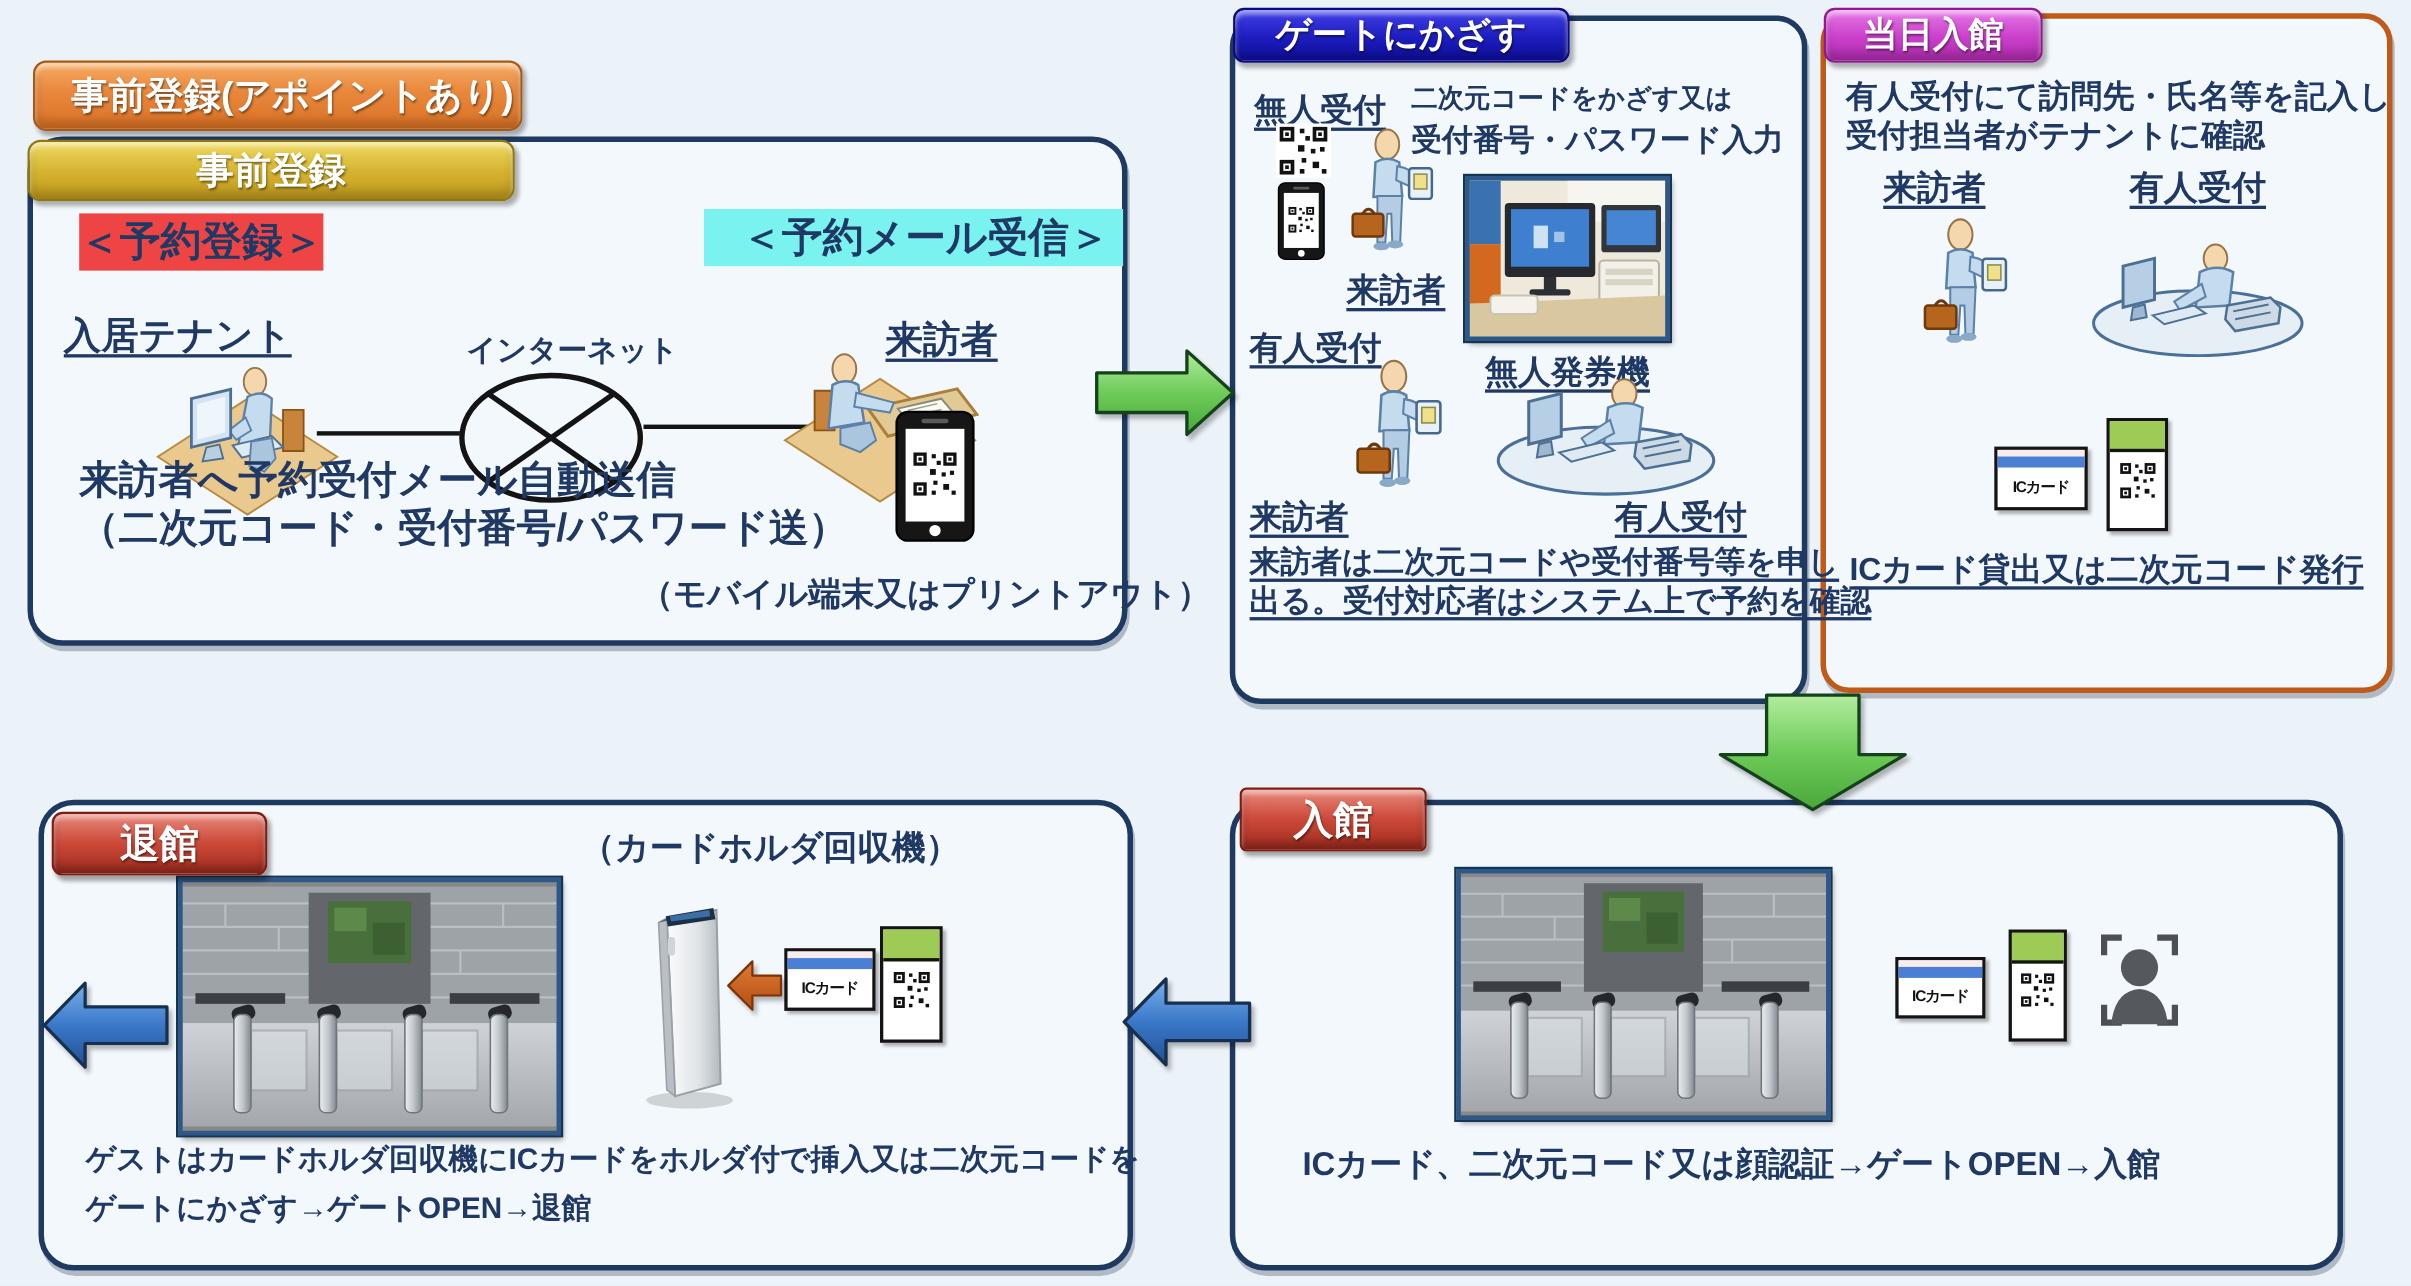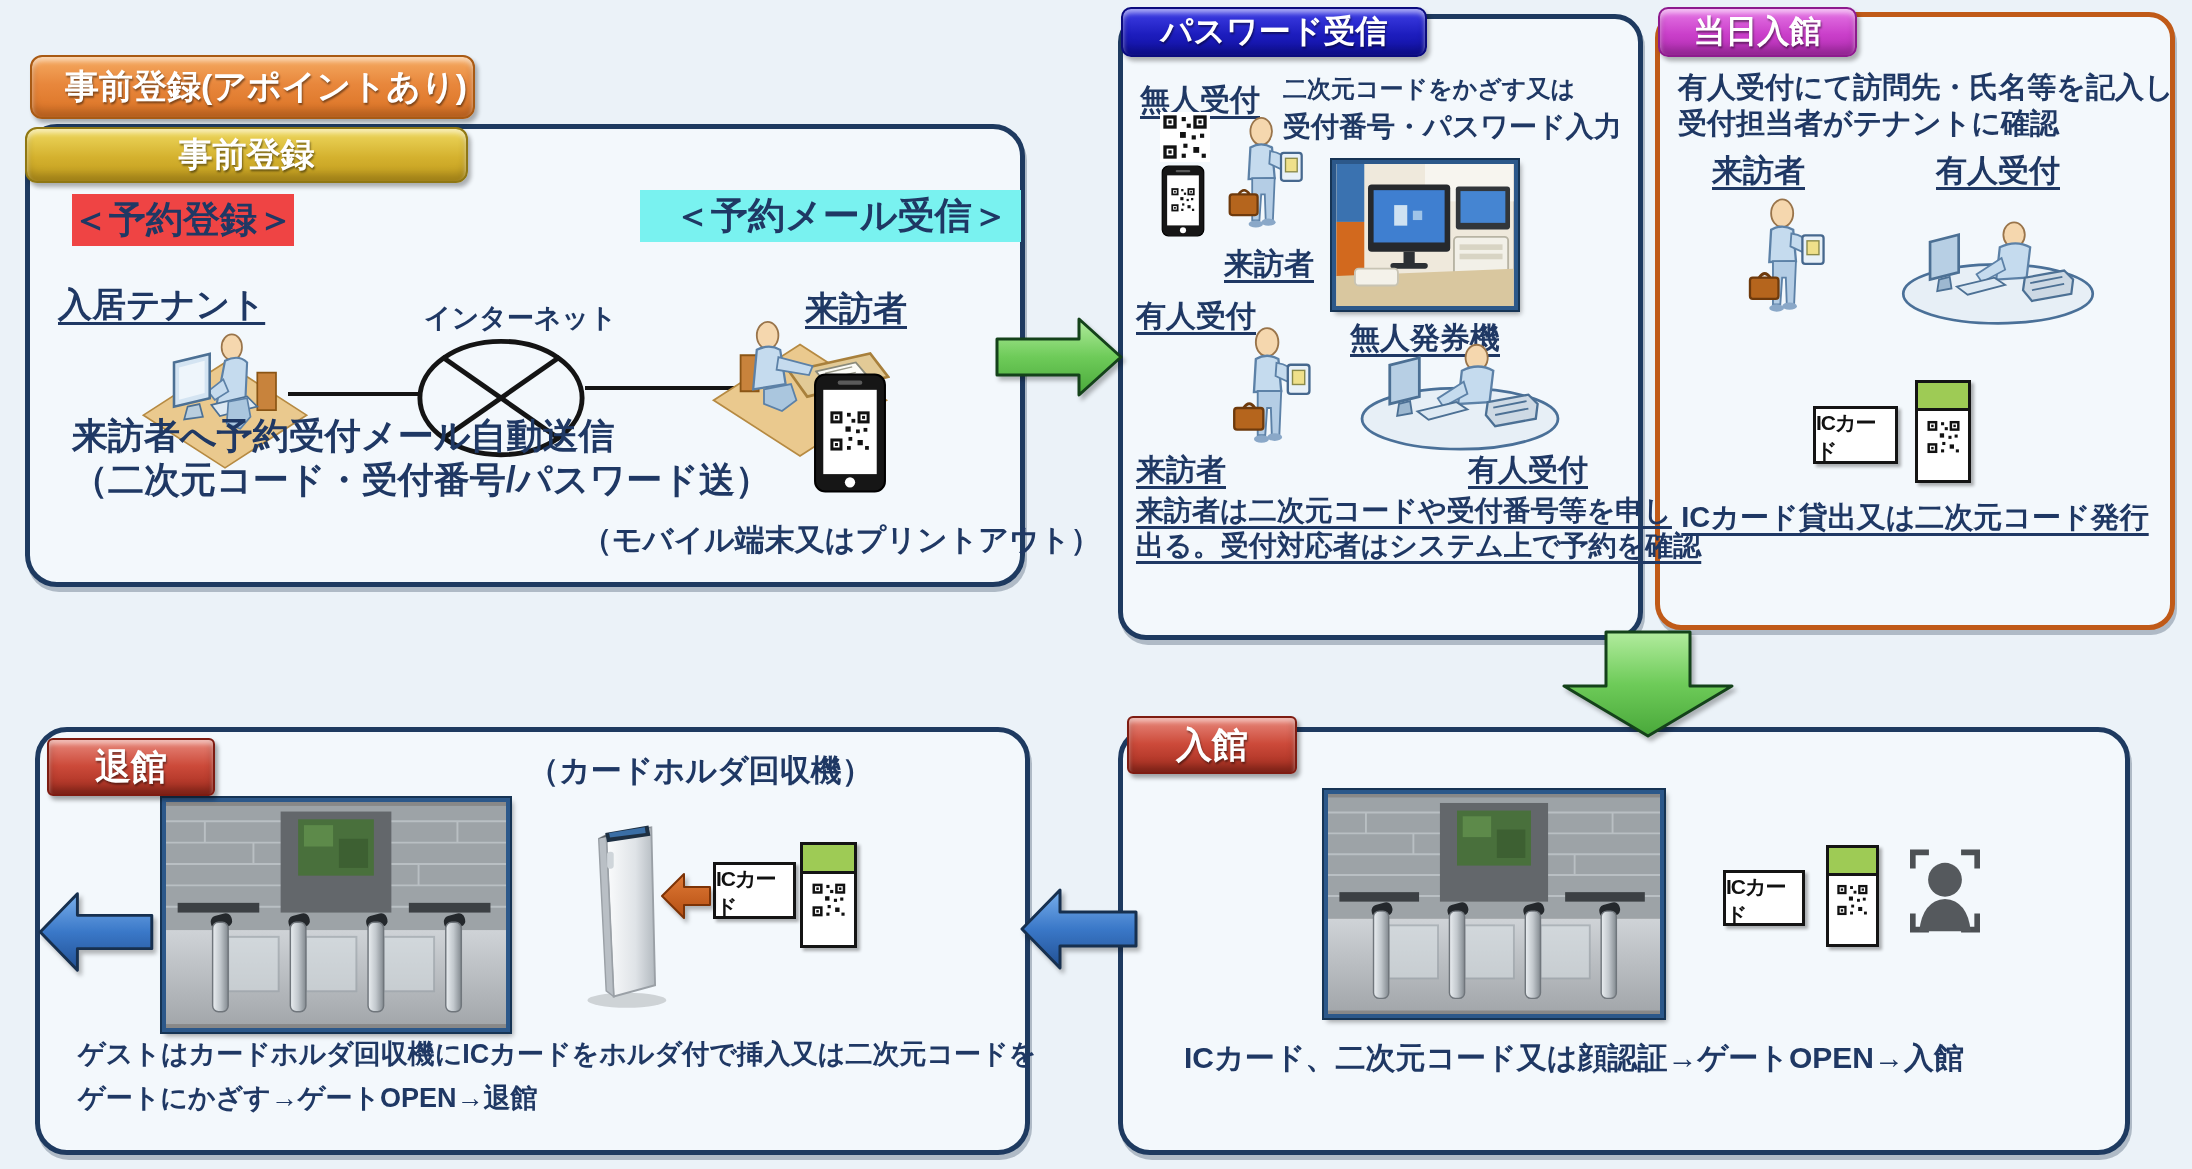--- a/index.html
+++ b/index.html
@@ -36,21 +36,21 @@
 
   .photo-frame { position:absolute; border:4px solid #2c588a; outline:2px solid #163454; background:#888;
                  box-shadow:3px 4px 5px rgba(0,0,0,.35); z-index:4; }
   .photo-frame svg { display:block; width:100%; height:100%; }
 
   .ic-card { position:absolute; background:#fff; border:3px solid #141414; box-shadow:3px 3px 3px rgba(0,0,0,.3);
              display:flex; flex-direction:column; z-index:5; }
   .ic-strip-white { height:6px; background:#f7edf0; }
   .ic-strip-blue { height:10px; background:#4a7fd4; }
   .ic-label { flex:1; display:flex; align-items:center; justify-content:center;
-              color:#111; font-weight:bold; font-size:21px; letter-spacing:-1px; }
+              color:#111; font-weight:bold; font-size:14px; letter-spacing:-1px; }
 
   .qr-holder { position:absolute; background:#fff; border:3px solid #141414; box-shadow:3px 3px 3px rgba(0,0,0,.3);
                display:flex; flex-direction:column; align-items:center; z-index:5; }
   .qr-band { width:100%; height:29%; background:#9ecb55; border-bottom:3px solid #141414; }
   .qr-holder svg { margin-top:14%; width:74%; }
 </style>
 </head>
 <body>
 
 <div id="canvas">
@@ -284,21 +284,21 @@
   <svg class="icon-abs" style="left:813px;top:372px" width="74" height="122">
       <use href="#phone-qr"></use>
     </svg>
   <div class="txt" style="left:582px;top:520px;font-size:30px;">（モバイル端末又はプリントアウト）</div>
 
   <svg class="arrow" style="left:993px;top:313px" width="132" height="88" viewBox="0 0 132 88">
     <polygon points="4,26 86,26 86,6 128,44 86,82 86,62 4,62" fill="url(#greenG)" stroke="#14421a" stroke-width="3" stroke-linejoin="round"></polygon>
   </svg>
 
   <div class="box" style="left:1118px;top:14px;width:525px;height:626px;border-radius:28px;"></div>
-  <div class="banner banner-pill banner-blue" style="left:1121px;top:7px;width:306px;height:50px;font-size:32px;">パスワード受信</div>
+  <div class="banner banner-pill banner-blue" style="left:1121px;top:7px;width:306px;height:50px;font-size:32px;">ゲートにかざす</div>
 
   <div class="txt ul" style="left:1140px;top:80px;font-size:30px;">無人受付</div>
   <div class="txt" style="left:1283px;top:73px;font-size:24px;">二次元コードをかざす又は</div>
   <div class="txt" style="left:1283px;top:108px;font-size:28px;">受付番号・パスワード入力</div>
 
   <svg class="icon-abs" style="left:1157px;top:112px" width="56" height="50">
       <use href="#qr"></use>
     </svg>
   <svg class="icon-abs" style="left:1158px;top:165px" width="50" height="72">
       <use href="#phone-qr"></use>
@@ -385,21 +385,21 @@
   <div class="txt" style="left:1184px;top:1038px;font-size:30px;">ICカード、二次元コード又は顔認証→ゲートOPEN→入館</div>
 
   <svg class="arrow" style="left:1556px;top:628px" width="184" height="112" viewBox="0 0 184 112">
     <polygon points="50,4 134,4 134,58 176,58 92,108 8,58 50,58" fill="url(#greenG)" stroke="#14421a" stroke-width="3" stroke-linejoin="round"></polygon>
   </svg>
   <svg class="arrow" style="left:1018px;top:882px" width="122" height="94" viewBox="0 0 122 94">
     <polygon points="118,30 42,30 42,8 4,47 42,86 42,64 118,64" fill="url(#blueG)" stroke="#17304f" stroke-width="3" stroke-linejoin="round"></polygon>
   </svg>
 
   <div class="box" style="left:35px;top:727px;width:995px;height:428px;"></div>
-  <div class="banner banner-red" style="left:47px;top:738px;width:168px;height:58px;font-size:36px;">退館</div>
+  <div class="banner banner-red" style="left:47px;top:738px;width:196px;height:58px;font-size:36px;border-radius:10px;">退館</div>
 
   <div class="txt" style="left:528px;top:750px;font-size:31px;">（カードホルダ回収機）</div>
 
   <div class="photo-frame" style="left:162px;top:798px;width:348px;height:234px;">
     <svg viewBox="0 0 350 225">
         <use href="#gate-scene"></use>
       </svg>
   </div>
 
   <svg class="icon-abs" style="left:578px;top:808px" width="94" height="204">

